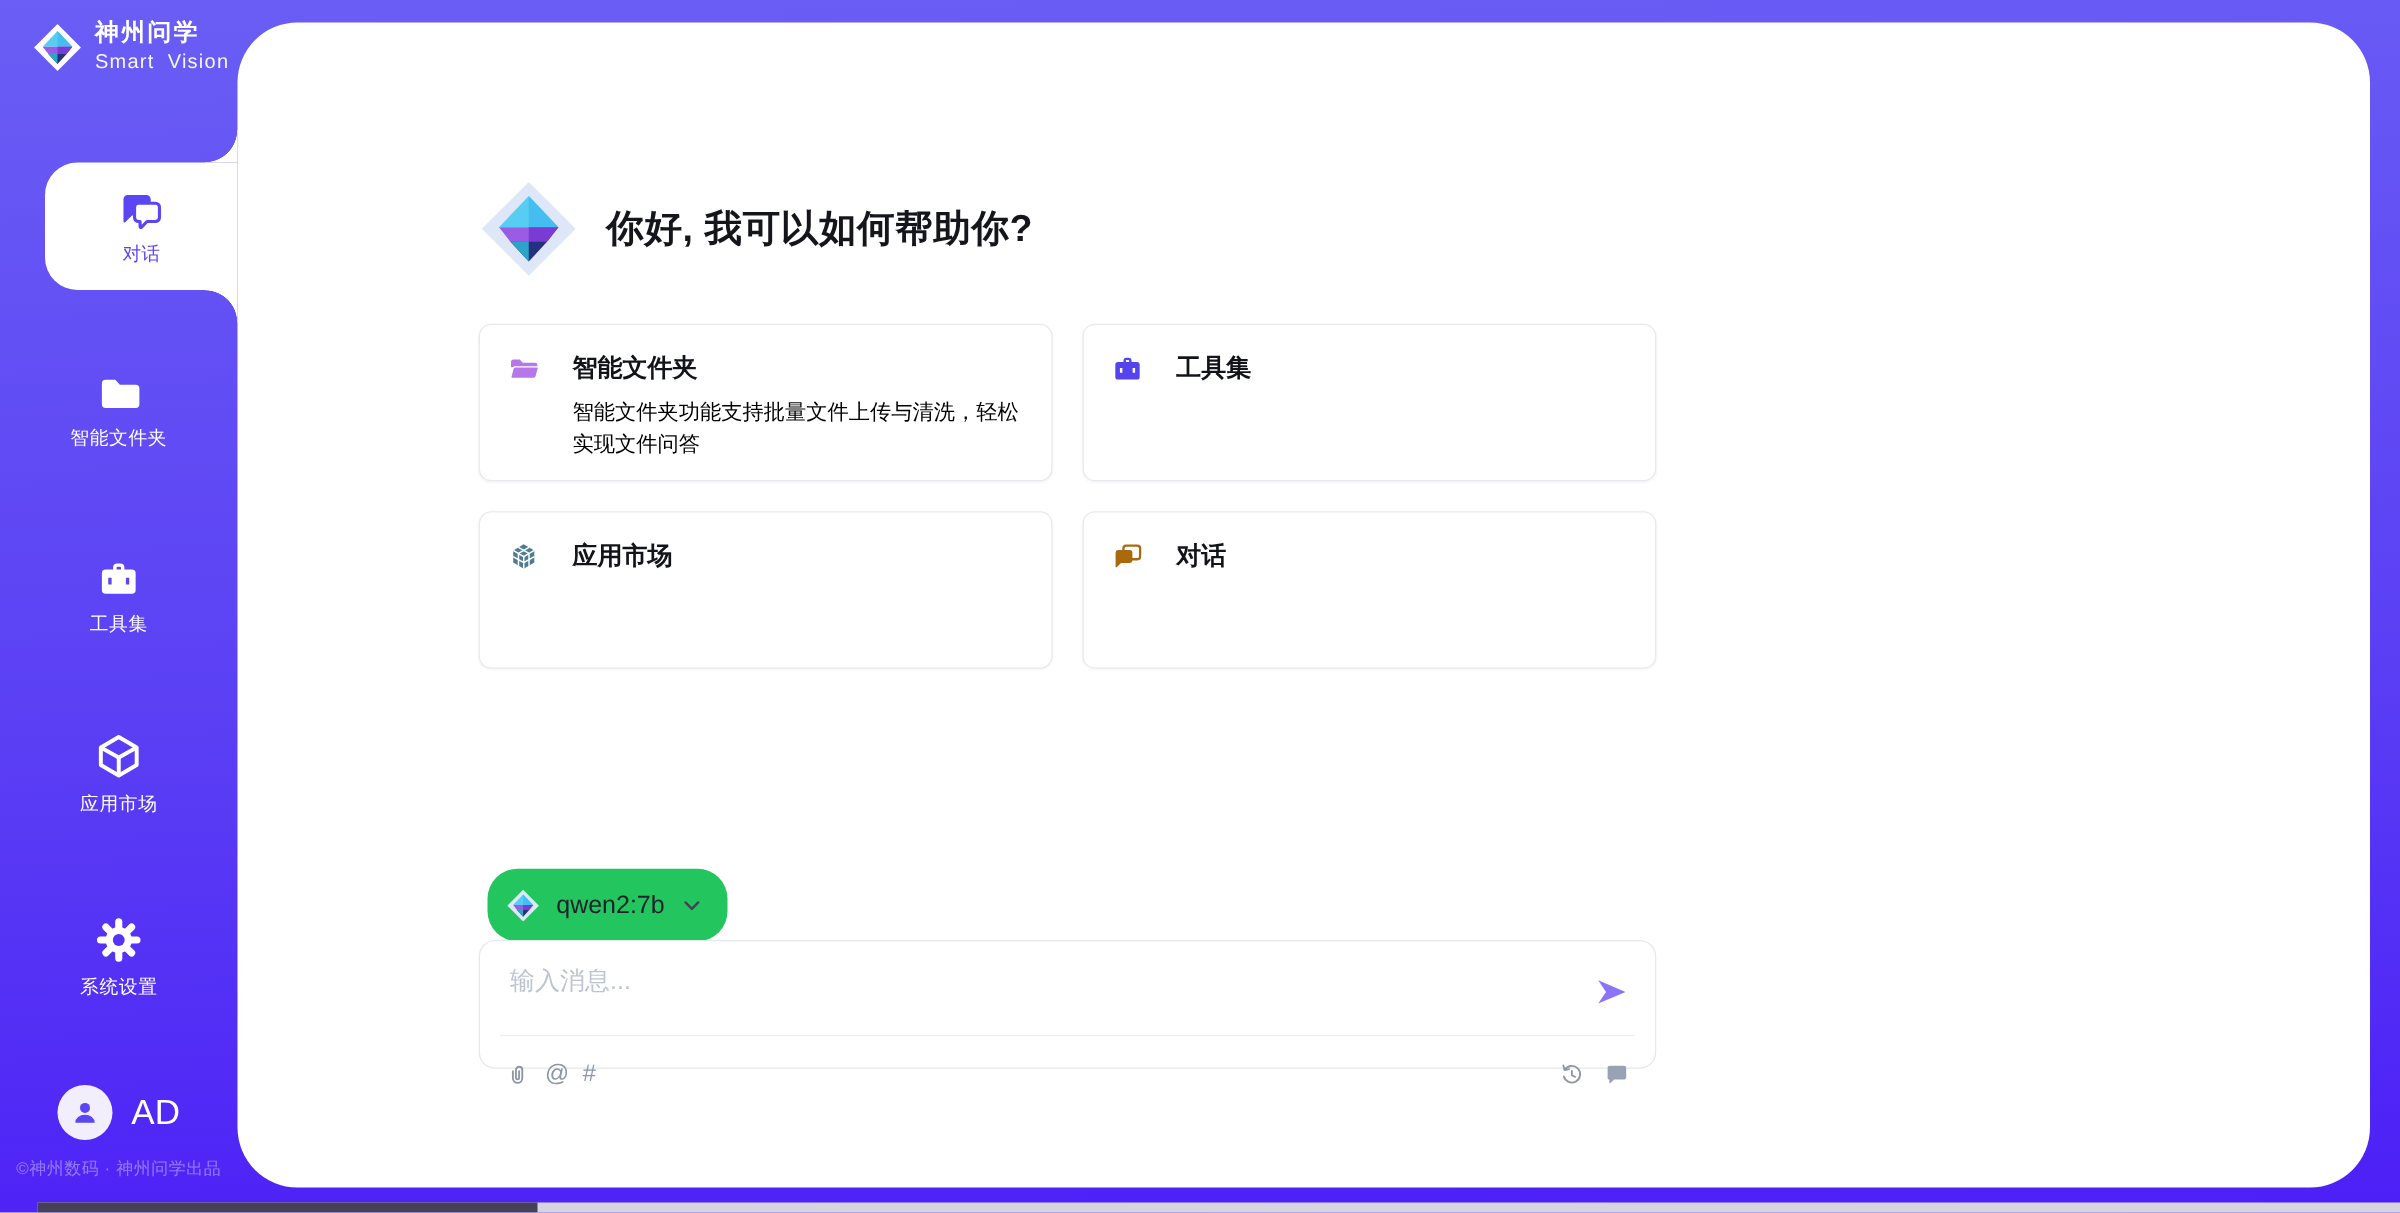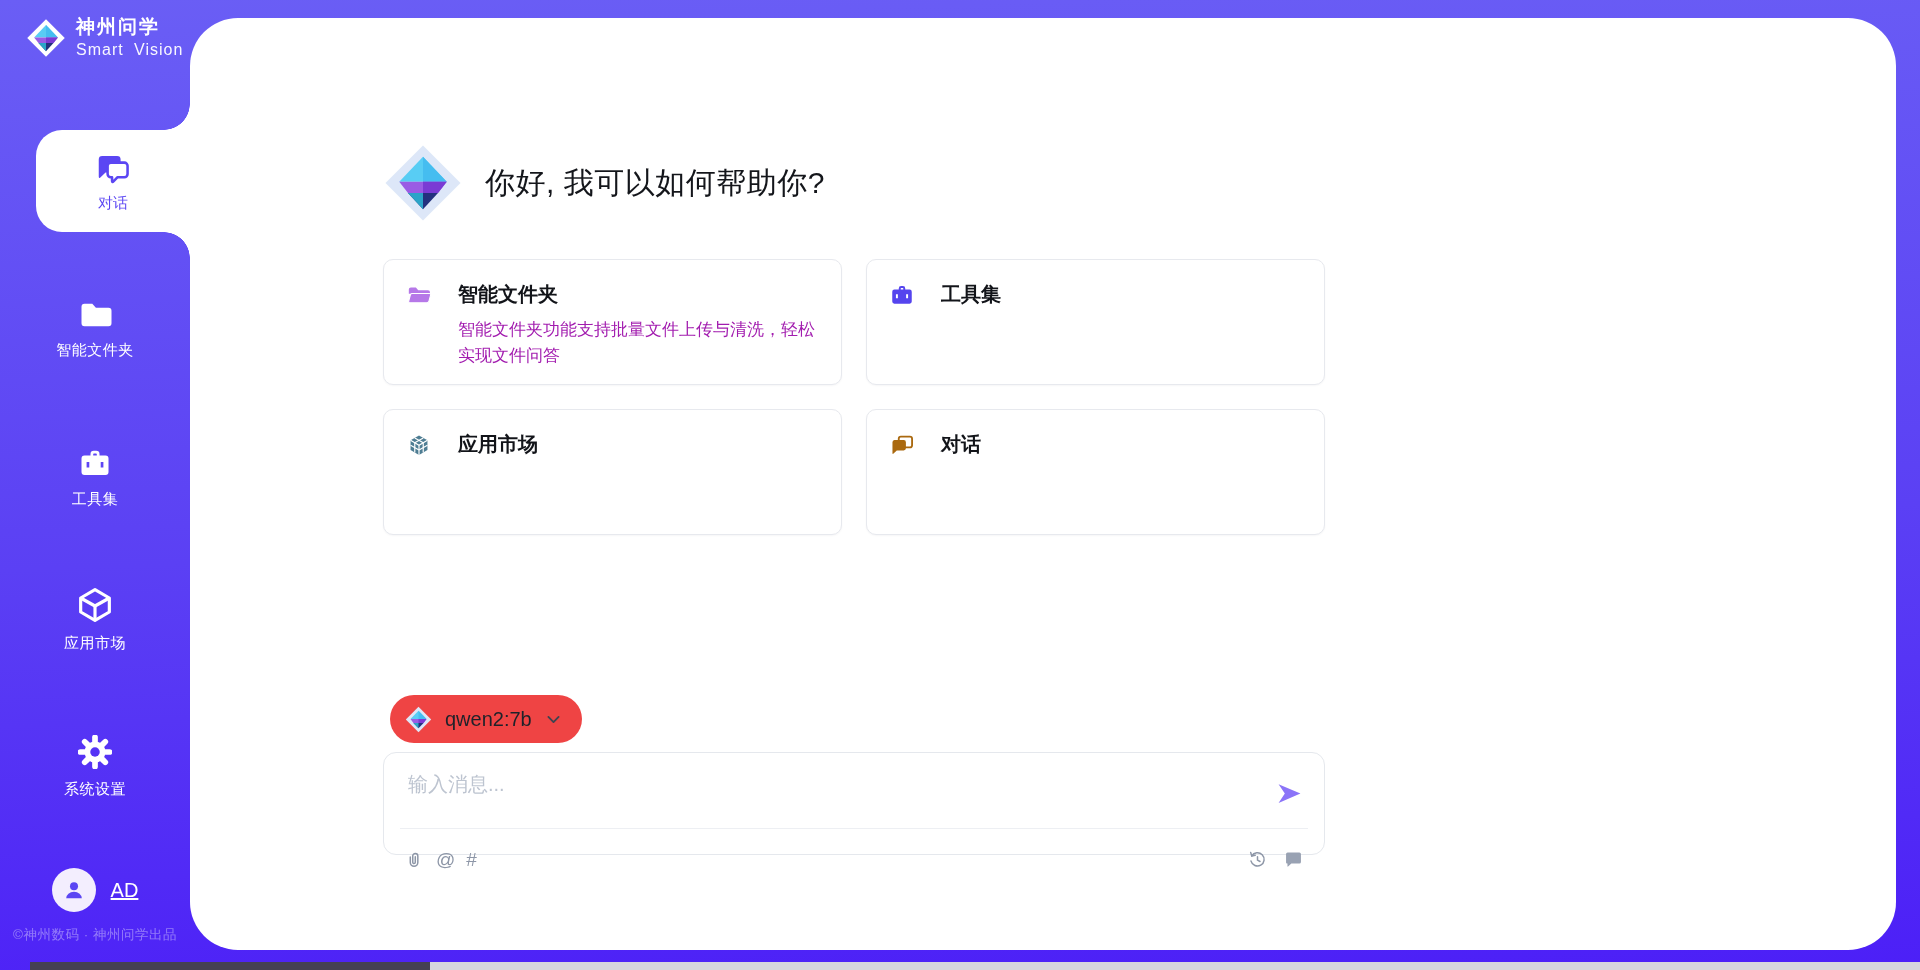--- a/index.html
+++ b/index.html
@@ -21,32 +21,32 @@
     display:flex;flex-direction:column;align-items:center;justify-content:center;gap:7px;}
   .fillet{position:absolute;left:164px;width:26px;height:26px;}
   .fillet.top{top:104px;background:radial-gradient(circle at 0 0, rgba(0,0,0,0) 25.5px, #fff 26px);}
   .fillet.bottom{top:232px;background:radial-gradient(circle at 0 100%, rgba(0,0,0,0) 25.5px, #fff 26px);}
   .nav-active .nav-label{color:#5b46f3;font-size:15px;}
   .nav-item{position:absolute;left:0;width:190px;display:flex;flex-direction:column;align-items:center;gap:9px;cursor:pointer;}
   .nav-item .nav-label{color:#fff;font-size:15px;letter-spacing:.5px;}
   .nav-folder{top:296px;} .nav-toolset{top:445px;} .nav-appmarket{top:585px;} .nav-settings{top:733px;}
   .user-row{position:absolute;left:0;top:868px;width:190px;display:flex;align-items:center;justify-content:center;gap:15px;cursor:pointer;}
   .avatar{width:44px;height:44px;border-radius:50%;background:#f3eefe;display:flex;align-items:center;justify-content:center;}
-  .user-name{color:#fff;font-size:20px;text-decoration:underline;}
+  .user-name{color:#fff;font-size:28px;}
   .side-footer{position:absolute;left:13px;top:926px;width:176px;color:rgba(255,255,255,.38);font-size:13.5px;letter-spacing:.5px;}
   
   .greeting{position:absolute;left:383px;top:143px;display:flex;align-items:center;gap:22px;}
-  .greeting h1{margin:0;font-size:30px;font-weight:normal;color:#14161b;letter-spacing:.5px;}
+  .greeting h1{margin:0;font-size:30px;font-weight:bold;color:#14161b;letter-spacing:.5px;}
   .cards{position:absolute;left:383px;top:259px;width:942px;display:grid;grid-template-columns:1fr 1fr;gap:24px;}
   .card{height:126px;box-sizing:border-box;background:#fff;border:1px solid #e7e9ee;border-radius:10px;
     padding:21px 22px;display:flex;gap:26px;align-items:flex-start;cursor:pointer;box-shadow:0 1px 2px rgba(16,24,40,.04);}
   .card-icon{flex:0 0 26px;margin-top:1px;}
   .card-title{font-size:20px;font-weight:bold;color:#121419;margin:0 0 9px;}
-  .card-desc{font-size:17px;color:#a21caf;line-height:1.5;}
-  .model-pill{position:absolute;left:390px;top:695px;height:48px;padding:0 20px 0 15px;background:#ef4444;border-radius:24px;
+  .card-desc{font-size:17px;color:#000000;line-height:1.5;}
+  .model-pill{position:absolute;left:390px;top:695px;height:58px;padding:0 20px 0 15px;background:#22c55e;border-radius:24px;
     display:inline-flex;align-items:center;gap:13px;cursor:pointer;}
   .model-name{font-size:20px;color:#1e222a;}
   .composer{position:absolute;left:383px;top:752px;width:942px;height:103px;box-sizing:border-box;background:#fff;
     border:1px solid #e5e8ed;border-radius:13px;}
   .composer textarea{position:absolute;left:22px;top:16px;width:850px;height:52px;border:none;outline:none;resize:none;
     font-size:20px;color:#30343c;font-family:"Liberation Sans","DejaVu Sans",sans-serif;background:transparent;}
   .composer textarea::placeholder{color:#bdc4d0;}
   .send-btn{position:absolute;right:21px;top:28px;width:27px;height:25px;cursor:pointer;}
   .composer .divider{position:absolute;left:16px;right:16px;top:75px;height:1px;background:#edeff3;}
   .tools-left{position:absolute;left:20px;top:96px;display:flex;align-items:center;gap:11px;}

